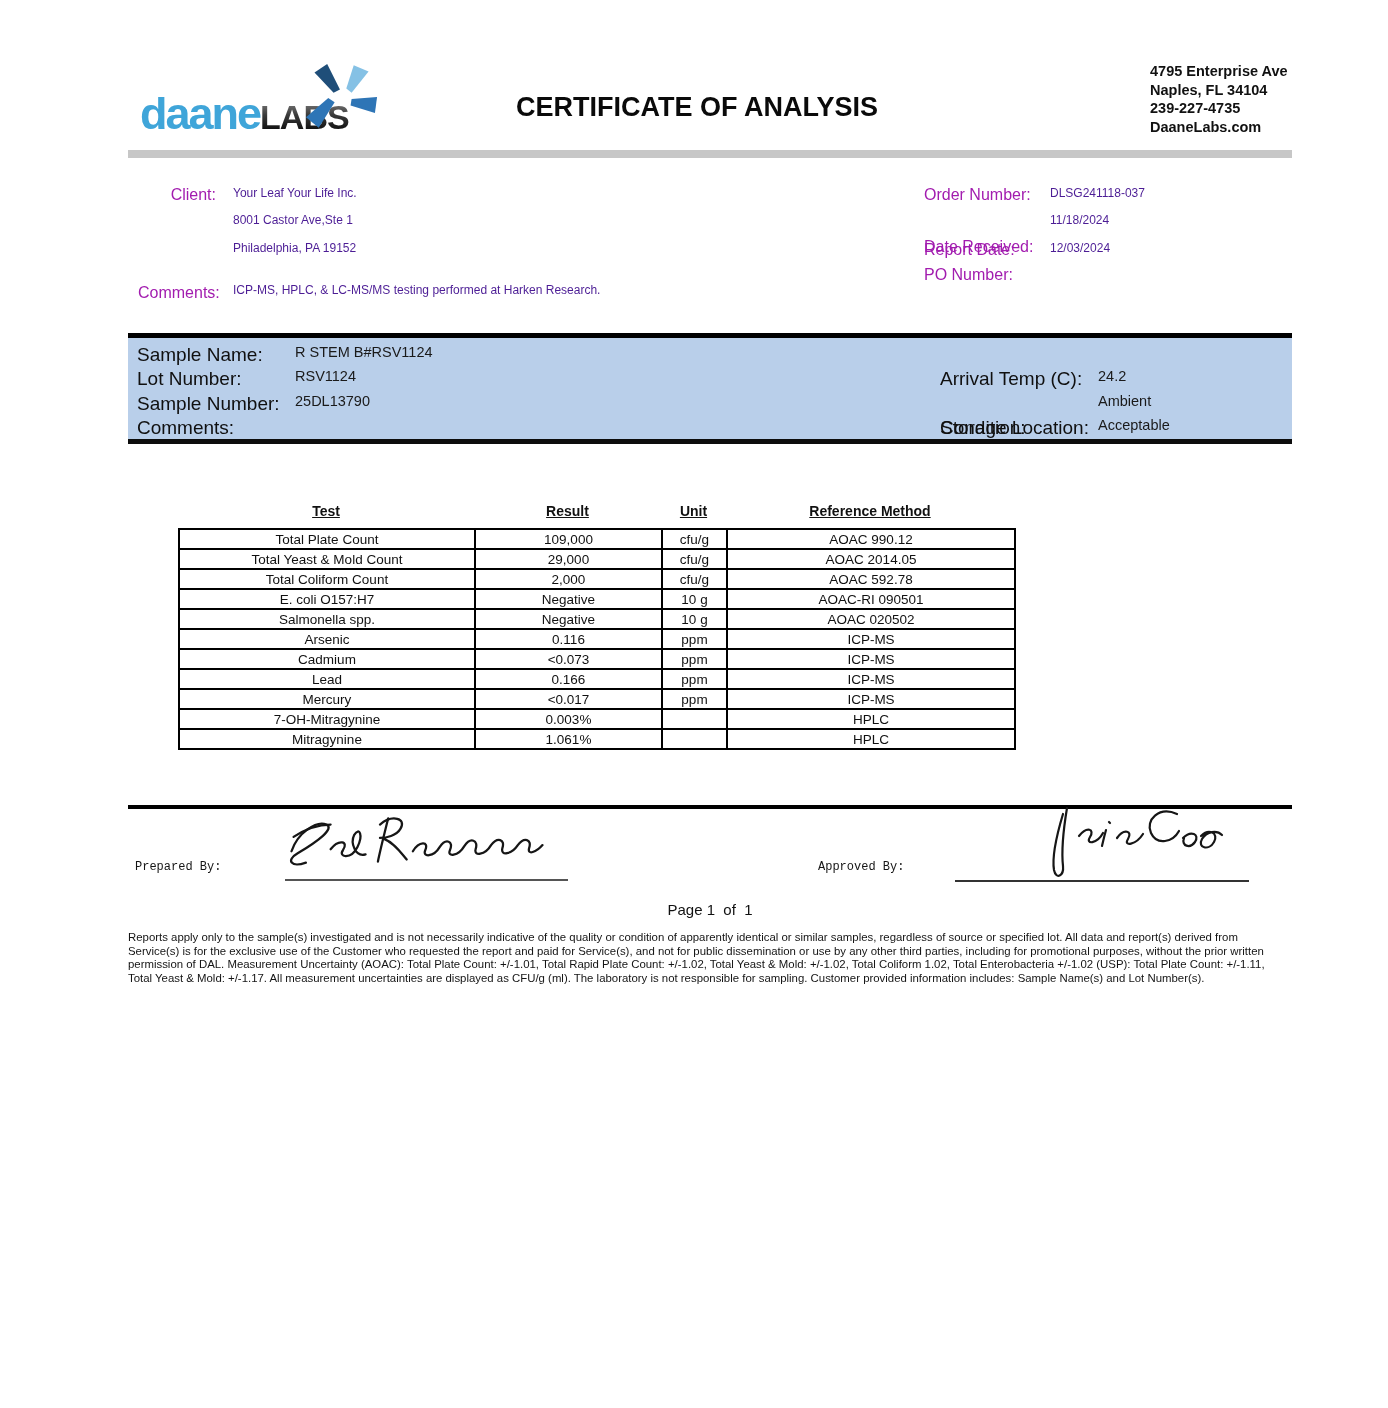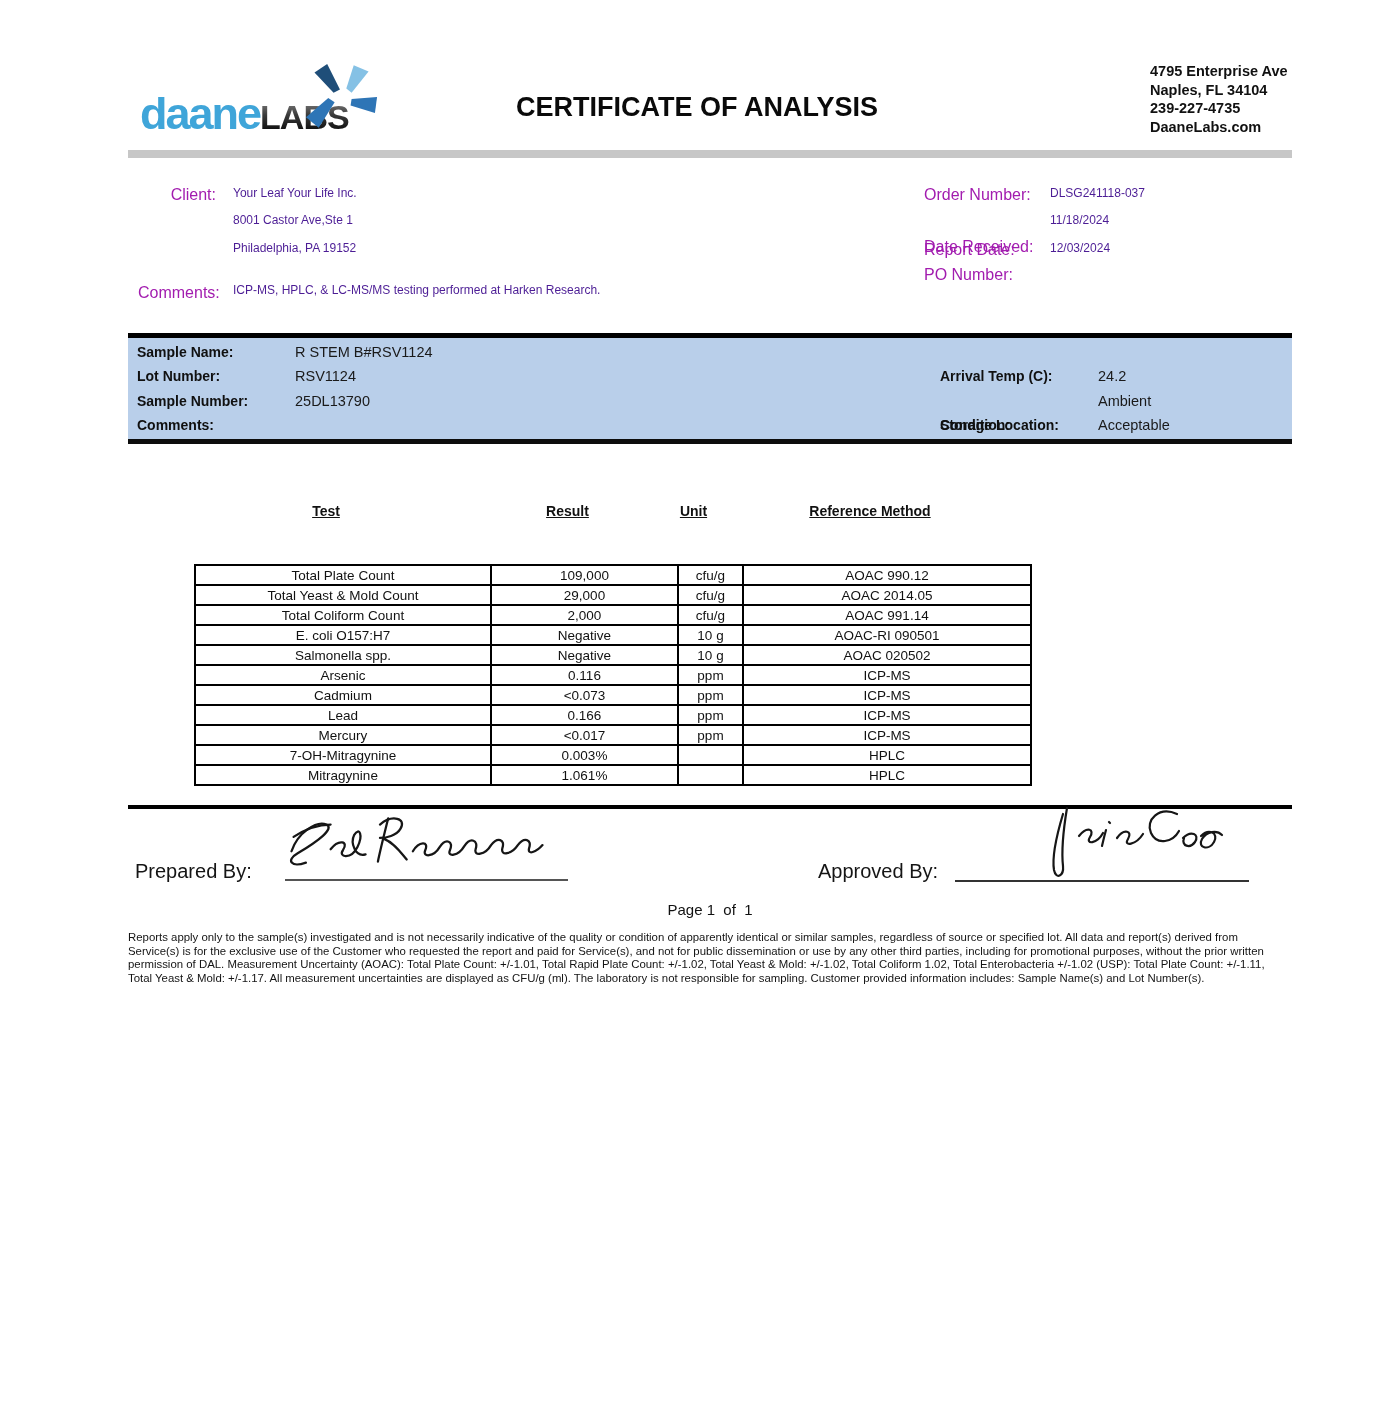--- a/index.html
+++ b/index.html
@@ -27,34 +27,34 @@
   .gray-bar { left:128px; top:150px; width:1164px; height:8px; background:#c7c7c7; }
 
   
   .info-label { font-size:16px; color:#a21caf; }
   .lbl-r { width:78px; text-align:right; }
   .info-val { font-size:12px; color:#4c1d95; }
 
   
   .sample-box { left:128px; top:333px; width:1164px; height:111px;
                 background:#b9cfea; border-top:5px solid #000; border-bottom:5px solid #0d0d0d; }
-  .s-lbl { position:absolute; font-size:14px; font-weight:bold; color:#101010; }
+  .s-lbl { position:absolute; font-size:19px; font-weight:normal; color:#101010; }
   .s-val { position:absolute; font-size:14.5px; color:#1a1a1a; }
 
   
   .tbl-head { left:178px; top:503px; width:836px; display:flex; }
   .tbl-head span { font-size:14px; font-weight:bold; text-decoration:underline; text-align:center; display:block; }
   .c1 { width:296px; } .c2 { width:187px; } .c3 { width:65px; } .c4 { width:288px; }
-  table.results { position:absolute; left:194px; top:528px; border-collapse:collapse; table-layout:fixed;margin-top:36px; }
+  table.results { position:absolute; left:178px; top:528px; border-collapse:collapse; table-layout:fixed; }
   table.results td { border:2px solid #000; height:20px; padding:1px 2px;
                      font-size:13.5px; text-align:center; vertical-align:middle; color:#111; }
 
   
   .rule-heavy { left:128px; top:805px; width:1164px; height:4px; background:#000; }
-  .sig-label { font-size:20px; color:#151515; }
+  .sig-label { font-size:12px; color:#151515;font-family:Liberation Mono, monospace; }
   .sig-line { height:2px; }
   .sig-svg path { fill:none; stroke:#161616; stroke-width:2.2; stroke-linecap:round; stroke-linejoin:round; }
 
   .page-num { left:560px; top:901px; width:300px; text-align:center; font-size:15px; white-space:pre; }
   .footer-text { left:128px; top:931px; width:1140px; font-size:11.4px; line-height:13.7px; color:#141414; }
 </style>
 </head>
 <body>
 
 <div class="page">
@@ -140,21 +140,21 @@
       <tr>
         <td>Total Yeast &amp; Mold Count</td>
           <td>29,000</td>
           <td>cfu/g</td>
           <td>AOAC 2014.05</td>
       </tr>
       <tr>
         <td>Total Coliform Count</td>
           <td>2,000</td>
           <td>cfu/g</td>
-          <td>AOAC 991.14</td>
+          <td>AOAC 592.78</td>
       </tr>
       <tr>
         <td>E. coli O157:H7</td>
           <td>Negative</td>
           <td>10 g</td>
           <td>AOAC-RI 090501</td>
       </tr>
       <tr>
         <td>Salmonella spp.</td>
           <td>Negative</td>

